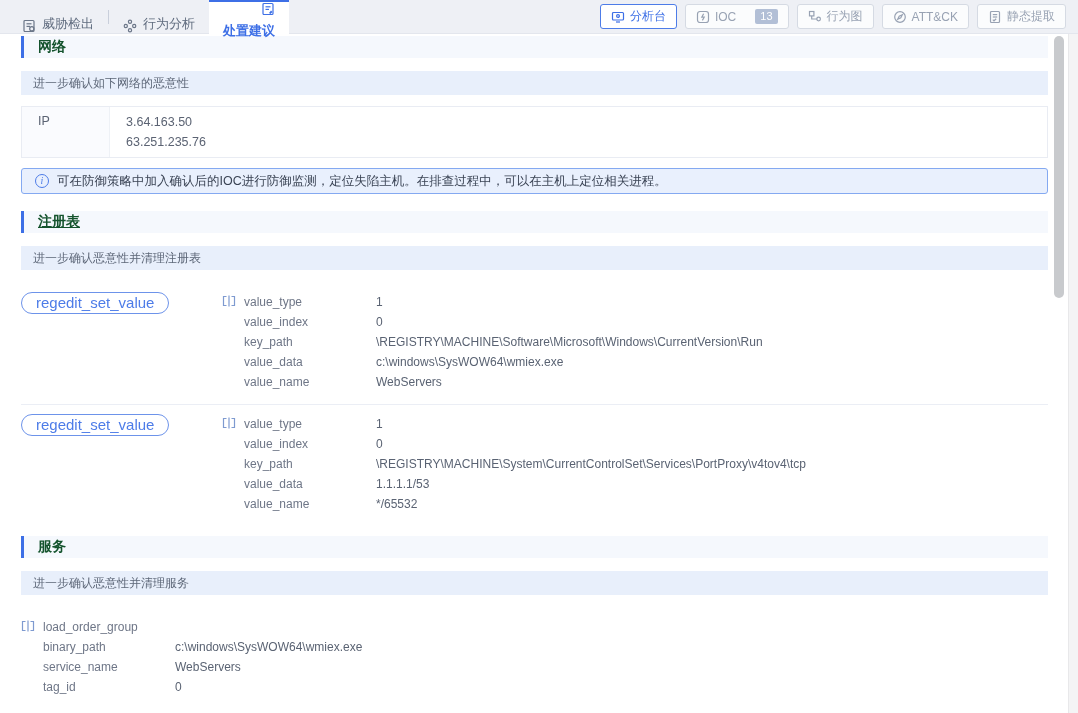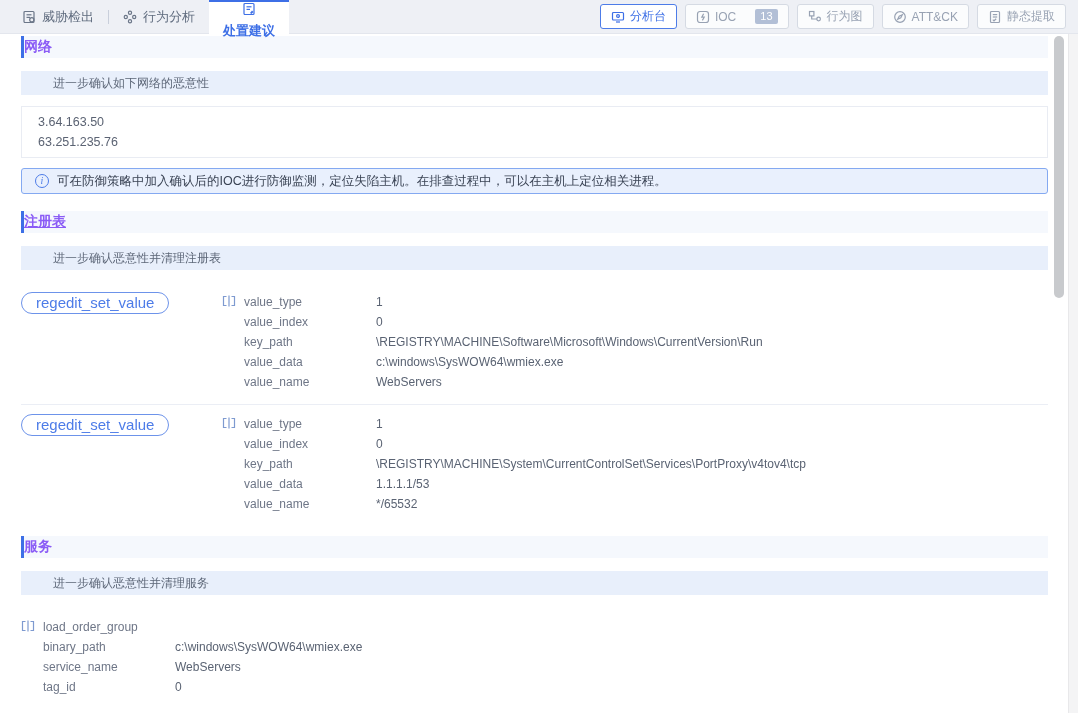--- a/index.html
+++ b/index.html
@@ -8,21 +8,21 @@
     font-family:"Liberation Sans","DejaVu Sans",sans-serif;
     background:#ffffff; color:#303540; position:relative;
   }
 
   
   .topbar {
     height:34px; background:#eef0f5; border-bottom:1px solid #e3e6ed;
     display:flex; align-items:stretch; padding-left:8px;
   }
   .tab {
-    display:flex; align-items:center; gap:6px; padding:0 14px;
+    display:flex; align-items:flex-end; gap:6px; padding:0 14px;
     font-size:13px; color:#5f6b7e; cursor:pointer; white-space:nowrap;
   }
   .tab .ticon { display:flex; align-items:center; color:#6b7688; }
   .tab.active {
     background:#ffffff; color:#3d6fe6; border-top:2px solid #3d6fe6;
     margin-bottom:-1px; font-weight:bold;flex-direction:column;
   }
   .tab.active .ticon { color:#3d6fe6; }
   .tabsep { width:1px; height:14px; background:#c9cfdb; align-self:center; }
   .toolbar { margin-left:auto; display:flex; align-items:center; gap:8px; padding-right:12px;padding-left:40px; }
@@ -35,26 +35,26 @@
   .tbtn.primary { border-color:#4d7ce8; color:#3d6fe6; background:#ffffff; }
   .badge {
     background:#b2bfd6; color:#ffffff; font-size:11px; line-height:15px;
     padding:0 5px; border-radius:2px; margin-left:14px;
   }
 
   
   .content { margin:2px 30px 0 21px; }
   .section-head {
     height:22px; background:#f5f8fd; border-left:3px solid #3d6fe6;
-    display:flex; align-items:center; 
-    font-size:14px; font-weight:bold; color:#8b5cf6;
+    display:flex; align-items:center; padding-left:14px;
+    font-size:14px; font-weight:bold; color:#14532d;
   }
   .section-sub {
     height:24px; background:#e8effb; display:flex; align-items:center;
-    padding-left:32px; font-size:12px; color:#5c6677; margin-top:13px;
+    padding-left:12px; font-size:12px; color:#5c6677; margin-top:13px;
   }
   .mt19 { margin-top:17px;text-decoration:underline; }
 
   .ip-table {
     margin-top:11px; border:1px solid #e9ecf3; display:flex; min-height:50px;
   }
   .ip-table .cell-label {
     width:88px; background:#fafbfe; border-right:1px solid #eef1f6;
     padding:7px 0 0 16px; font-size:12.5px; color:#5b6373;
   }
@@ -194,20 +194,21 @@
 <div class="content">
 
   <div class="section-head" style="margin-top:2px;">
     <span>网络</span>
   </div>
   <div class="section-sub">
     <span>进一步确认如下网络的恶意性</span>
   </div>
 
   <div class="ip-table">
+    <div class="cell-label">IP</div>
     <div class="cell-values">
       <div>3.64.163.50</div>
       <div>63.251.235.76</div>
     </div>
   </div>
 
   <div class="notice">
     <span class="info-circle">i</span>
     <span>可在防御策略中加入确认后的IOC进行防御监测，定位失陷主机。在排查过程中，可以在主机上定位相关进程。</span>
   </div>

